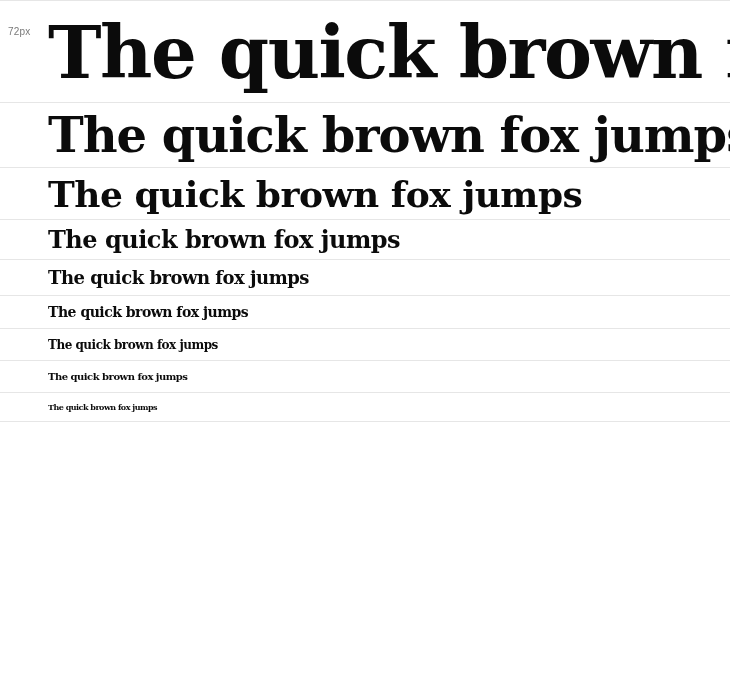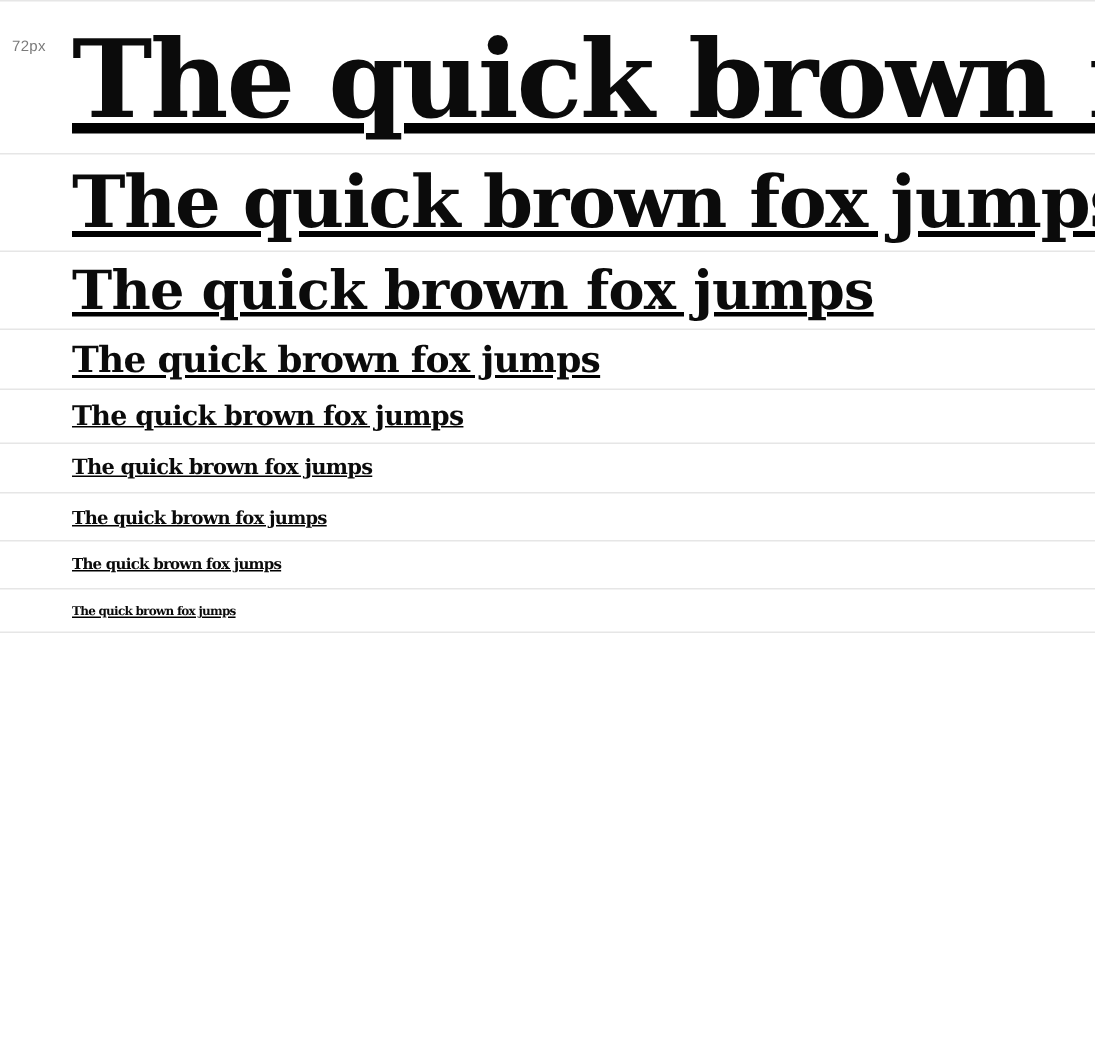--- a/index.html
+++ b/index.html
@@ -17,21 +17,20 @@
   .specimen {
     width: 730px;
     position: relative;
   }
   .row {
     position: relative;
     border-bottom: 1px solid #e6e6e6;
     box-sizing: border-box;
     overflow: hidden;
     white-space: nowrap;
-    text-decoration: underline;
   }
   .row:first-child {
     border-top: 1px solid #e6e6e6;
   }
   .size-label {
     position: absolute;
     left: 8px;
     bottom: 6px;
     font-family: "Liberation Sans", sans-serif;
     font-size: 10px;

